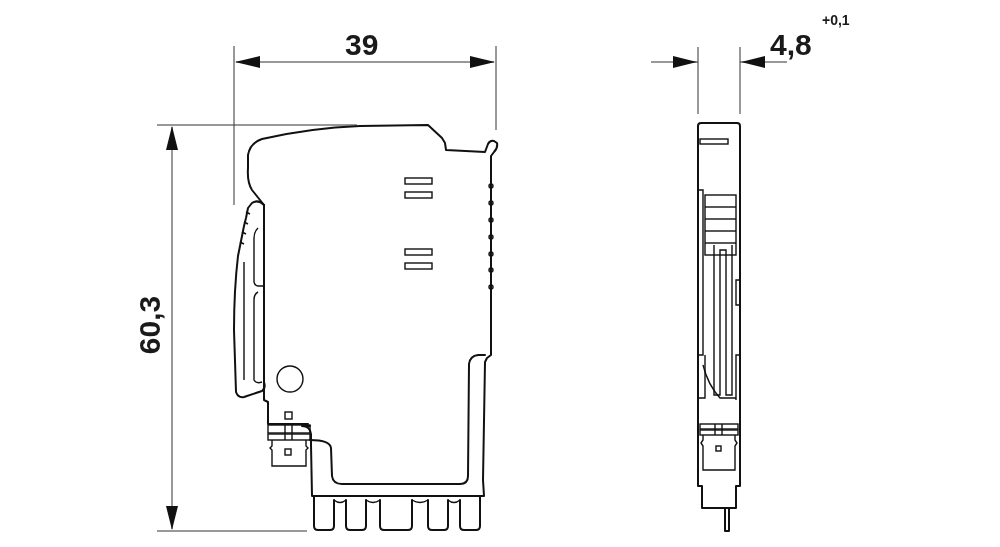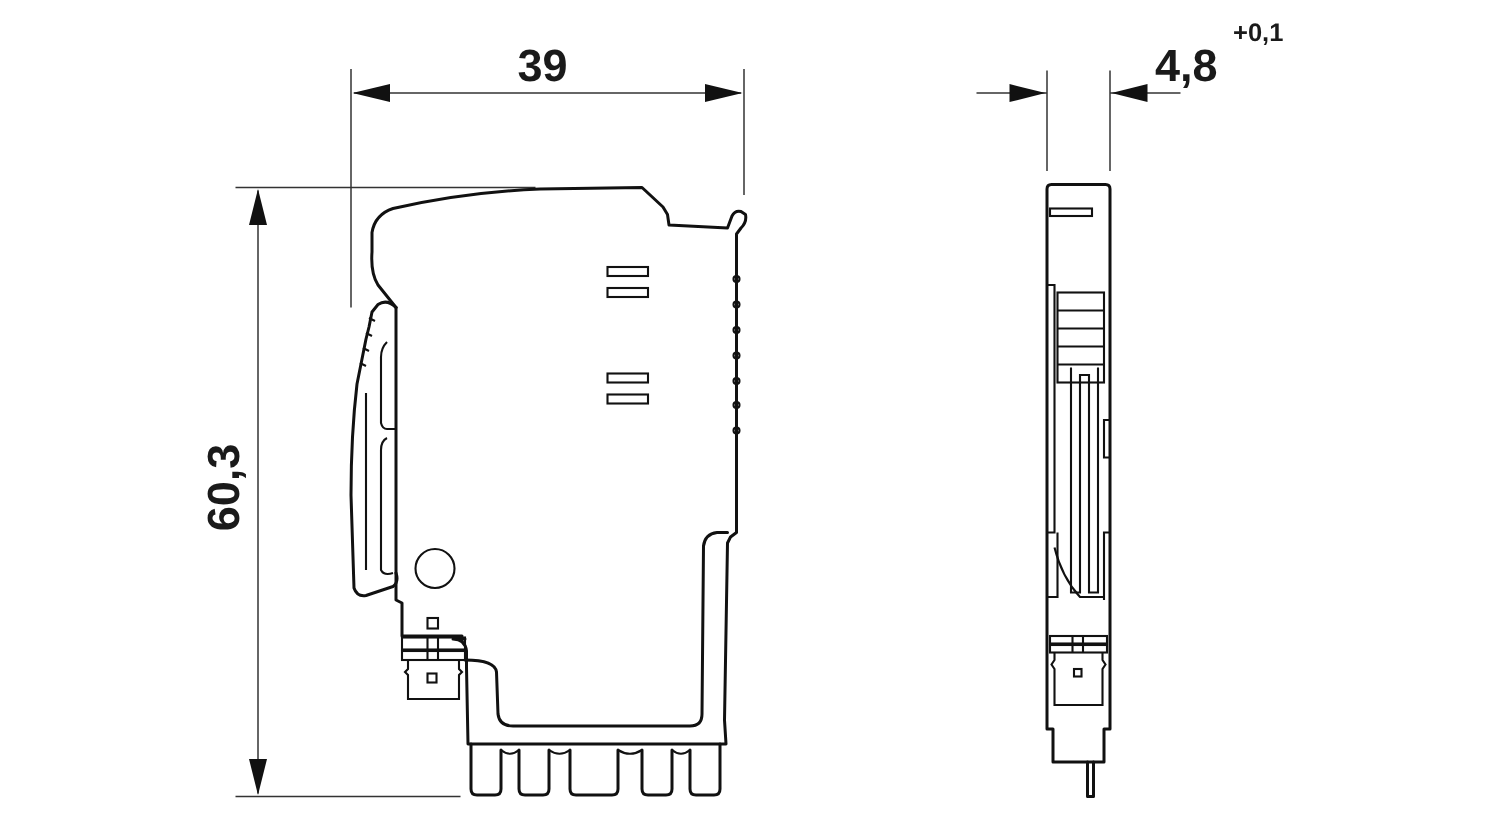--- a/index.html
+++ b/index.html
@@ -1,21 +1,21 @@
 <!DOCTYPE html>
 <html><head>
 <meta charset="utf-8">
 <style>
   html, body { margin:0; padding:0; background:#ffffff; }
   body { width:1000px; height:547px; overflow:hidden; position:relative; font-family:"Liberation Sans", sans-serif; }
   #drawing { position:absolute; left:0; top:0; width:1000px; height:547px; }
   .dimtext { position:absolute; font-family:"Liberation Sans", sans-serif; font-weight:bold; color:#1a1a1a; white-space:nowrap; }
   #dim-width-label { left:345px; top:28px; font-size:30px; }
   #dim-thickness-label { left:770px; top:28px; font-size:30px; }
-  #dim-thickness-tol { left:822px; top:12px; font-size:17px; }
+  #dim-thickness-tol { left:822px; top:12px; font-size:14px; }
   #dim-height-label { left:120px; top:308px; font-size:30px; transform:rotate(-90deg); transform-origin:center; width:60px; text-align:center; }
   svg .o { fill:none; stroke:#111; stroke-width:2; stroke-linejoin:round; stroke-linecap:round; }
   svg .t { fill:none; stroke:#111; stroke-width:1.4; }
   svg .d { fill:none; stroke:#333; stroke-width:1; }
   svg .ah { fill:#111; stroke:none; }
 </style>
 </head>
 <body>
 
 <svg id="drawing" viewBox="0 0 1000 547" xmlns="http://www.w3.org/2000/svg">

